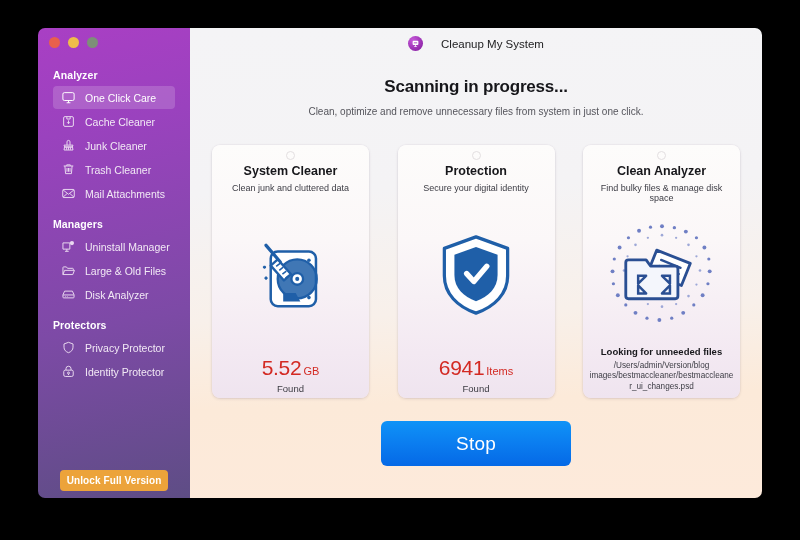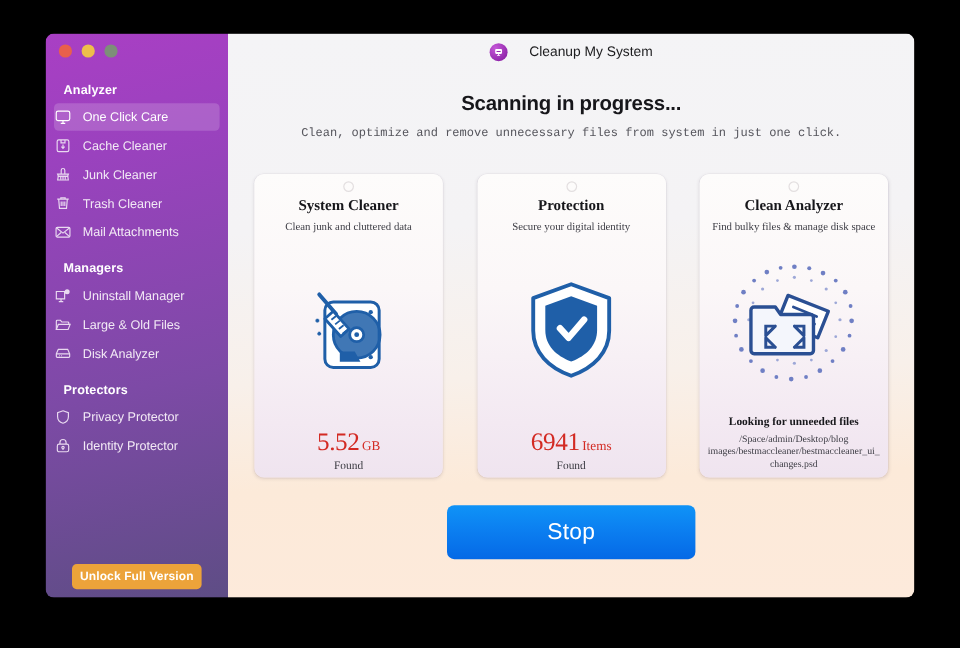--- a/index.html
+++ b/index.html
@@ -42,21 +42,22 @@
     letter-spacing: .1px;
   }
   #grp-cleaners    { margin-top: 21px; }
   #grp-managers    { margin-top: 13px; }
   #grp-protectors  { margin-top: 13px; }
 
   .side-item {
     display: flex; align-items: center;
     gap: 9px;
     height: 23px;
-    margin: 0 7px;
+    margin: 0 15px;
+    padding-left: 8px;
     border-radius: 4px;
     font-size: 10.5px;
     color: #f2e9f5;
     white-space: nowrap;
   }
   .side-list { margin-top: 5px; display:flex; flex-direction:column; gap:1px;}
   .side-item.active { background: rgba(255,255,255,.17); color:#fff; }
   .side-ico { width: 15px; height: 15px; flex: 0 0 15px; display:block; }
   .side-ico svg { display:block; width:15px; height:15px; }
 
@@ -103,31 +104,29 @@
     font-weight: bold;
     color: #16161a;
     margin-top: 26px;
     letter-spacing: -.2px;
   }
   #subheadline {
     text-align: center;
     font-size: 10px;
     color: #55555c;
     margin-top: 9px;
-    font-family: Liberation Mono, monospace;
   }
 
   
   #cards {
     position: absolute;
     left: 22px; right: 22px;
     top: 117px;
     display: flex;
     justify-content: space-between;
-    font-family: Liberation Serif, serif;
   }
   .card {
     width: 157px;
     height: 253px;
     border-radius: 8px;
     background: linear-gradient(180deg, #fdfcfb 0%, #fbf7f8 38%, #f3e9f2 82%, #efe4ef 100%);
     box-shadow: 0 1px 3px rgba(60,40,70,.14), 0 0 0 .5px rgba(120,90,130,.07);
     position: relative;
     display: flex;
     flex-direction: column;
@@ -195,21 +194,21 @@
     margin-bottom: 5px;
     padding: 0 6px;
     word-break: break-word;
   }
 
   
   #stop-btn {
     position: absolute;
     left: 50%; transform: translateX(-50%);
     top: 393px;
-    width: 207px; height: 45px;
+    width: 190px; height: 45px;
     border: none;
     border-radius: 6px;
     background: linear-gradient(180deg, #0f93f7 0%, #0b7ef0 48%, #0569e6 100%);
     color: #fff;
     font-size: 19px;
     font-family: "Liberation Sans", sans-serif;
     cursor: pointer;
     letter-spacing: .2px;
   }
 </style>
@@ -456,20 +455,20 @@
             <path d="M54 33l38 15-10 25-38-15z" fill="#ffffff" stroke="#2a4f93" stroke-width="3.2" stroke-linejoin="round"></path>
             <path d="M59 44l22 9M57 51l22 9" stroke="#2a4f93" stroke-width="2.6" stroke-linecap="round"></path>
             <path d="M22 44h20l5 7h28a3 3 0 0 1 3 3v31a3 3 0 0 1-3 3H22a3 3 0 0 1-3-3V47a3 3 0 0 1 3-3z" fill="#f4f6fc" stroke="#2a4f93" stroke-width="3.2" stroke-linejoin="round"></path>
             <path d="M42 62l-9 0 0 9M42 62l-9 9" stroke="#2a4f93" stroke-width="2.8" stroke-linecap="round" fill="none"></path>
             <path d="M60 62l9 0 0 9M60 62l9 9" stroke="#2a4f93" stroke-width="2.8" stroke-linecap="round" fill="none"></path>
             <path d="M42 82l-9 0 0-9M42 82l-9-9" stroke="#2a4f93" stroke-width="2.8" stroke-linecap="round" fill="none"></path>
             <path d="M60 82l9 0 0-9M60 82l9-9" stroke="#2a4f93" stroke-width="2.8" stroke-linecap="round" fill="none"></path>
           </svg>
         </div>
         <div class="scan-label">Looking for unneeded files</div>
-        <div class="scan-path">/Space/admin/Desktop/blog images/bestmaccleaner/bestmaccleaner_ui_changes.psd</div>
+        <div class="scan-path">/Users/admin/Version/blog images/bestmaccleaner/bestmaccleaner_ui_changes.psd</div>
       </div>
 
     </div>
 
     <button id="stop-btn">Stop</button>
   </div>
 </div>
 
 </body></html>

